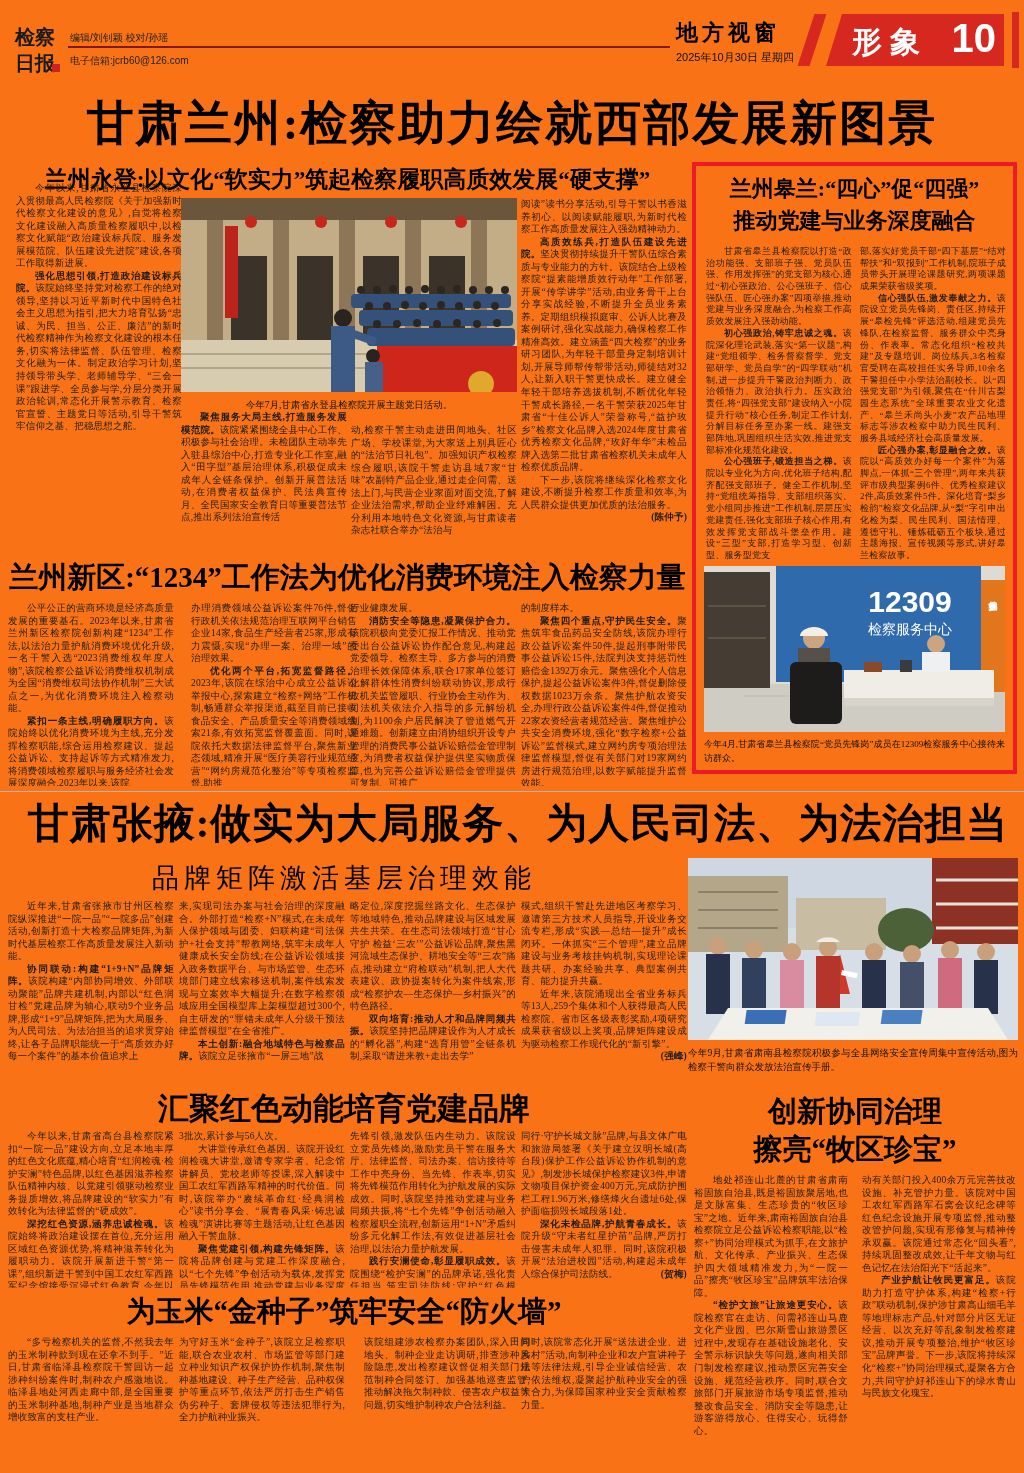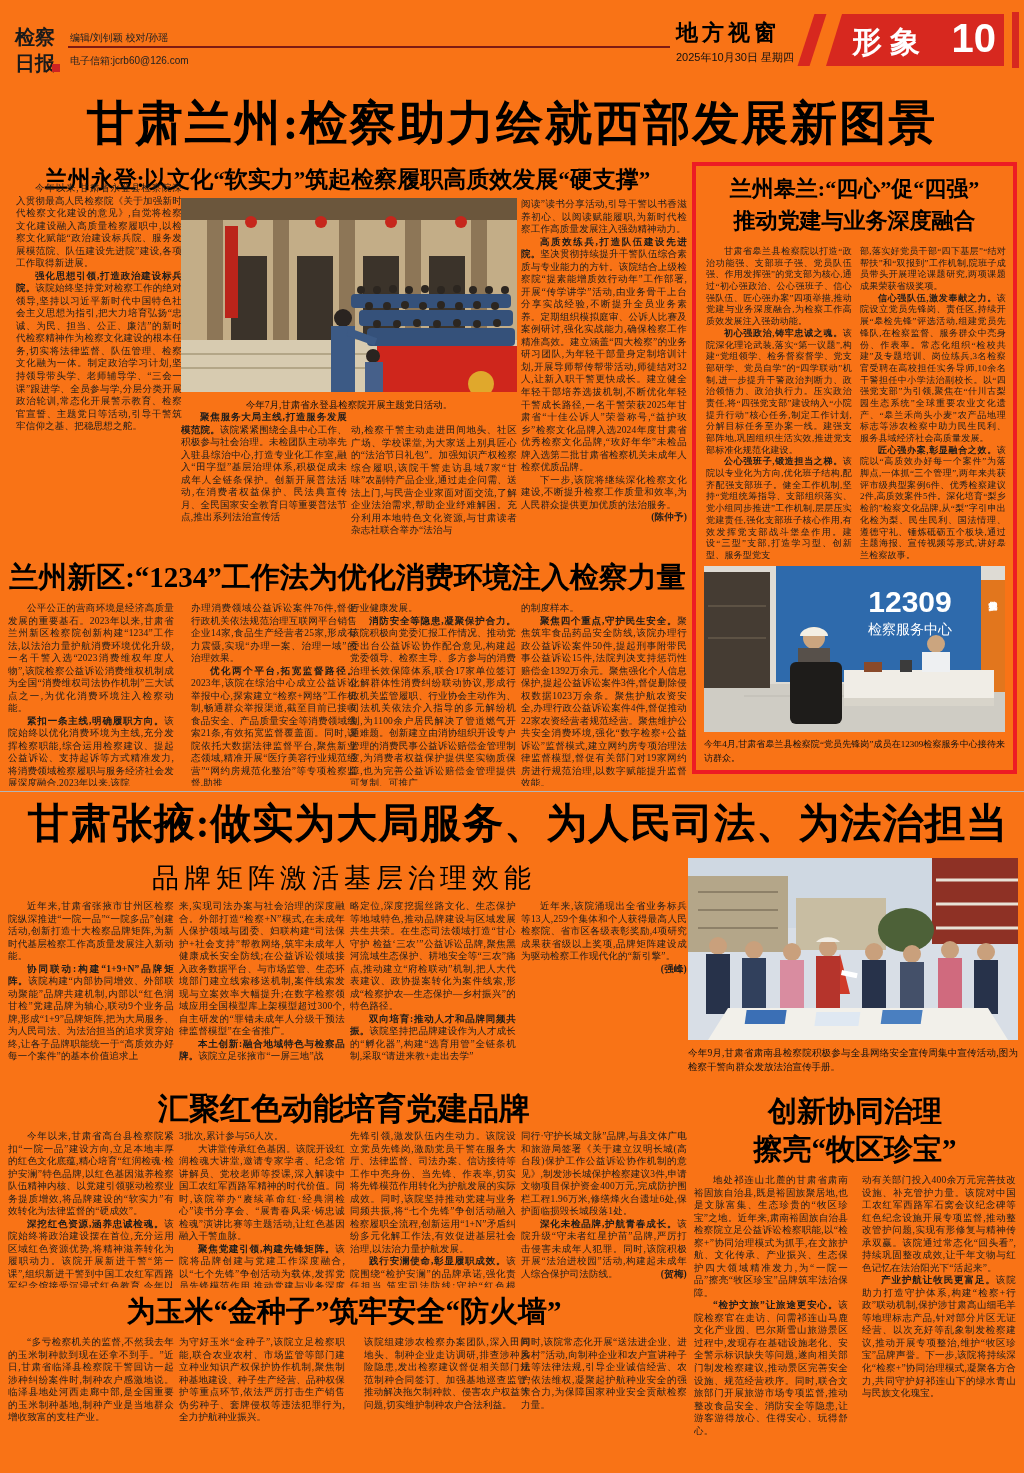--- a/index.html
+++ b/index.html
@@ -209,20 +209,21 @@
   </div>
   <div class="col" style="left:179px;top:900px;width:166px;height:180px;">
     <p class="nc"><span>来,实现司法办案与社会治理的深度融合。外部打造“检察+N”模式,在未成年人保护领域与团委、妇联构建“司法保护+社会支持”帮教网络,筑牢未成年人健康成长安全防线;在公益诉讼领域接入政务数据平台、与市场监管、生态环境部门建立线索移送机制,案件线索发现与立案效率大幅提升;在数字检察领域应用全国模型库上架模型超过300个,自主研发的“罪错未成年人分级干预法律监督模型”在全省推广。</span></p>
     <p><span class="ld">本土创新:融合地域特色与检察品牌。</span><span>该院立足张掖市“一屏三地”战</span></p>
   </div>
   <div class="col" style="left:350px;top:900px;width:166px;height:180px;">
     <p class="nc"><span>略定位,深度挖掘丝路文化、生态保护等地域特色,推动品牌建设与区域发展共生共荣。在生态司法领域打造“甘心守护 检益‘三农’”公益诉讼品牌,聚焦黑河流域生态保护、耕地安全等“三农”痛点,推动建立“府检联动”机制,把人大代表建议、政协提案转化为案件线索,形成“检察护农—生态保护—乡村振兴”的特色路径。</span></p>
     <p><span class="ld">双向培育:推动人才和品牌同频共振。</span><span>该院坚持把品牌建设作为人才成长的“孵化器”,构建“选育用管”全链条机制,采取“请进来教+走出去学”</span></p>
   </div>
   <div class="col" style="left:521px;top:900px;width:166px;height:180px;">
+    <p class="nc"><span>模式,组织干警赴先进地区考察学习、邀请第三方技术人员指导,开设业务交流专栏,形成“实践—总结—提升”成长闭环。一体抓实“三个管理”,建立品牌建设与业务考核挂钩机制,实现理论课题共研、办案经验共享、典型案例共育、能力提升共赢。</span></p>
     <p><span>近年来,该院涌现出全省业务标兵等13人,259个集体和个人获得最高人民检察院、省市区各级表彰奖励,4项研究成果获省级以上奖项,品牌矩阵建设成为驱动检察工作现代化的“新引擎”。</span><span style="float:right;font-weight:700;">(强峰)</span></p>
   </div>
 
   <div class="ph" style="left:688px;top:858px;width:330px;height:182px;">
     <svg width="330" height="182" viewBox="0 0 330 182">
       <rect width="330" height="182" fill="#d8dee6"></rect>
       <rect y="0" width="330" height="70" fill="#cfd8e2"></rect>
       <rect x="0" y="18" width="100" height="76" fill="#b4a689"></rect>
       <g stroke="#8d8068" stroke-width="2">
           <line x1="10" y1="34" x2="90" y2="34"></line>

